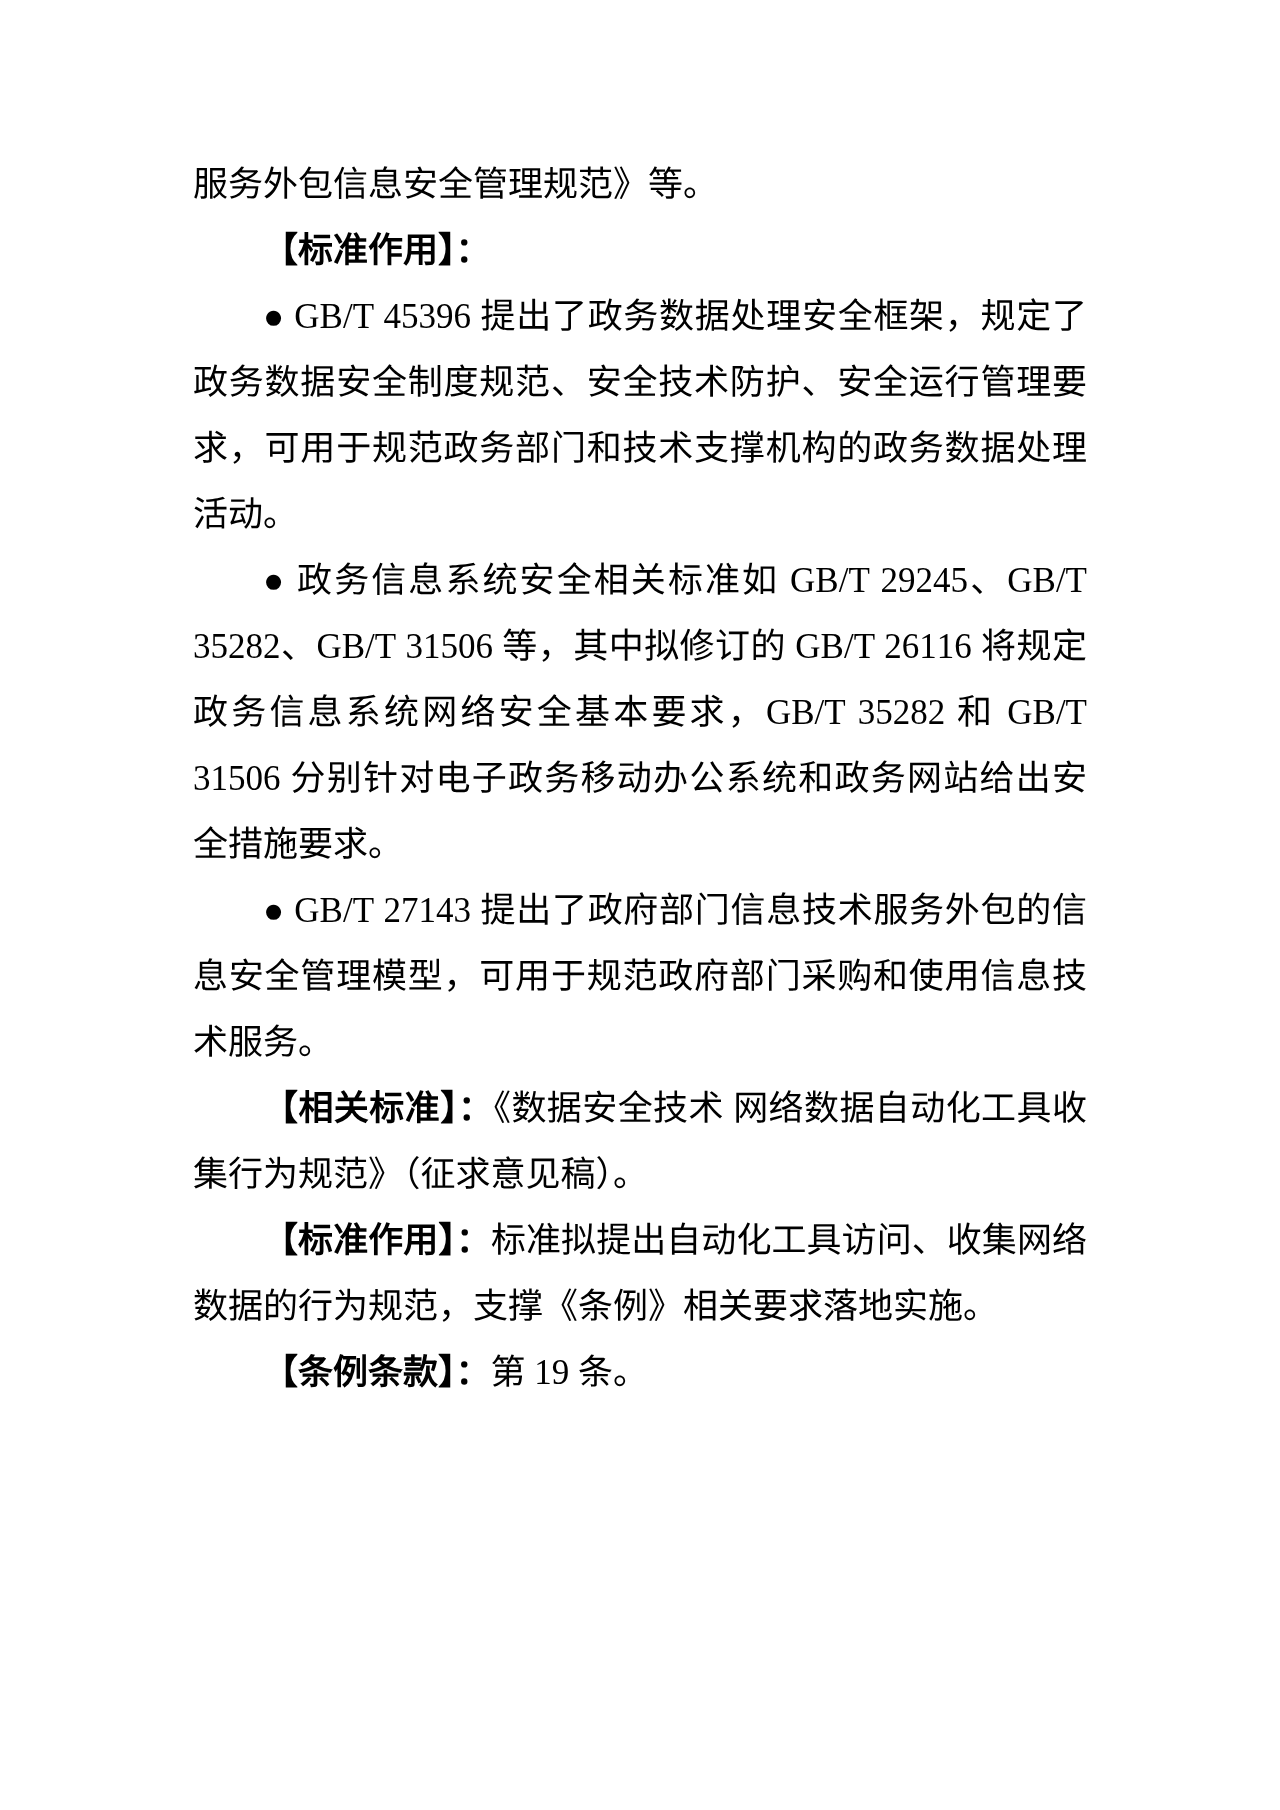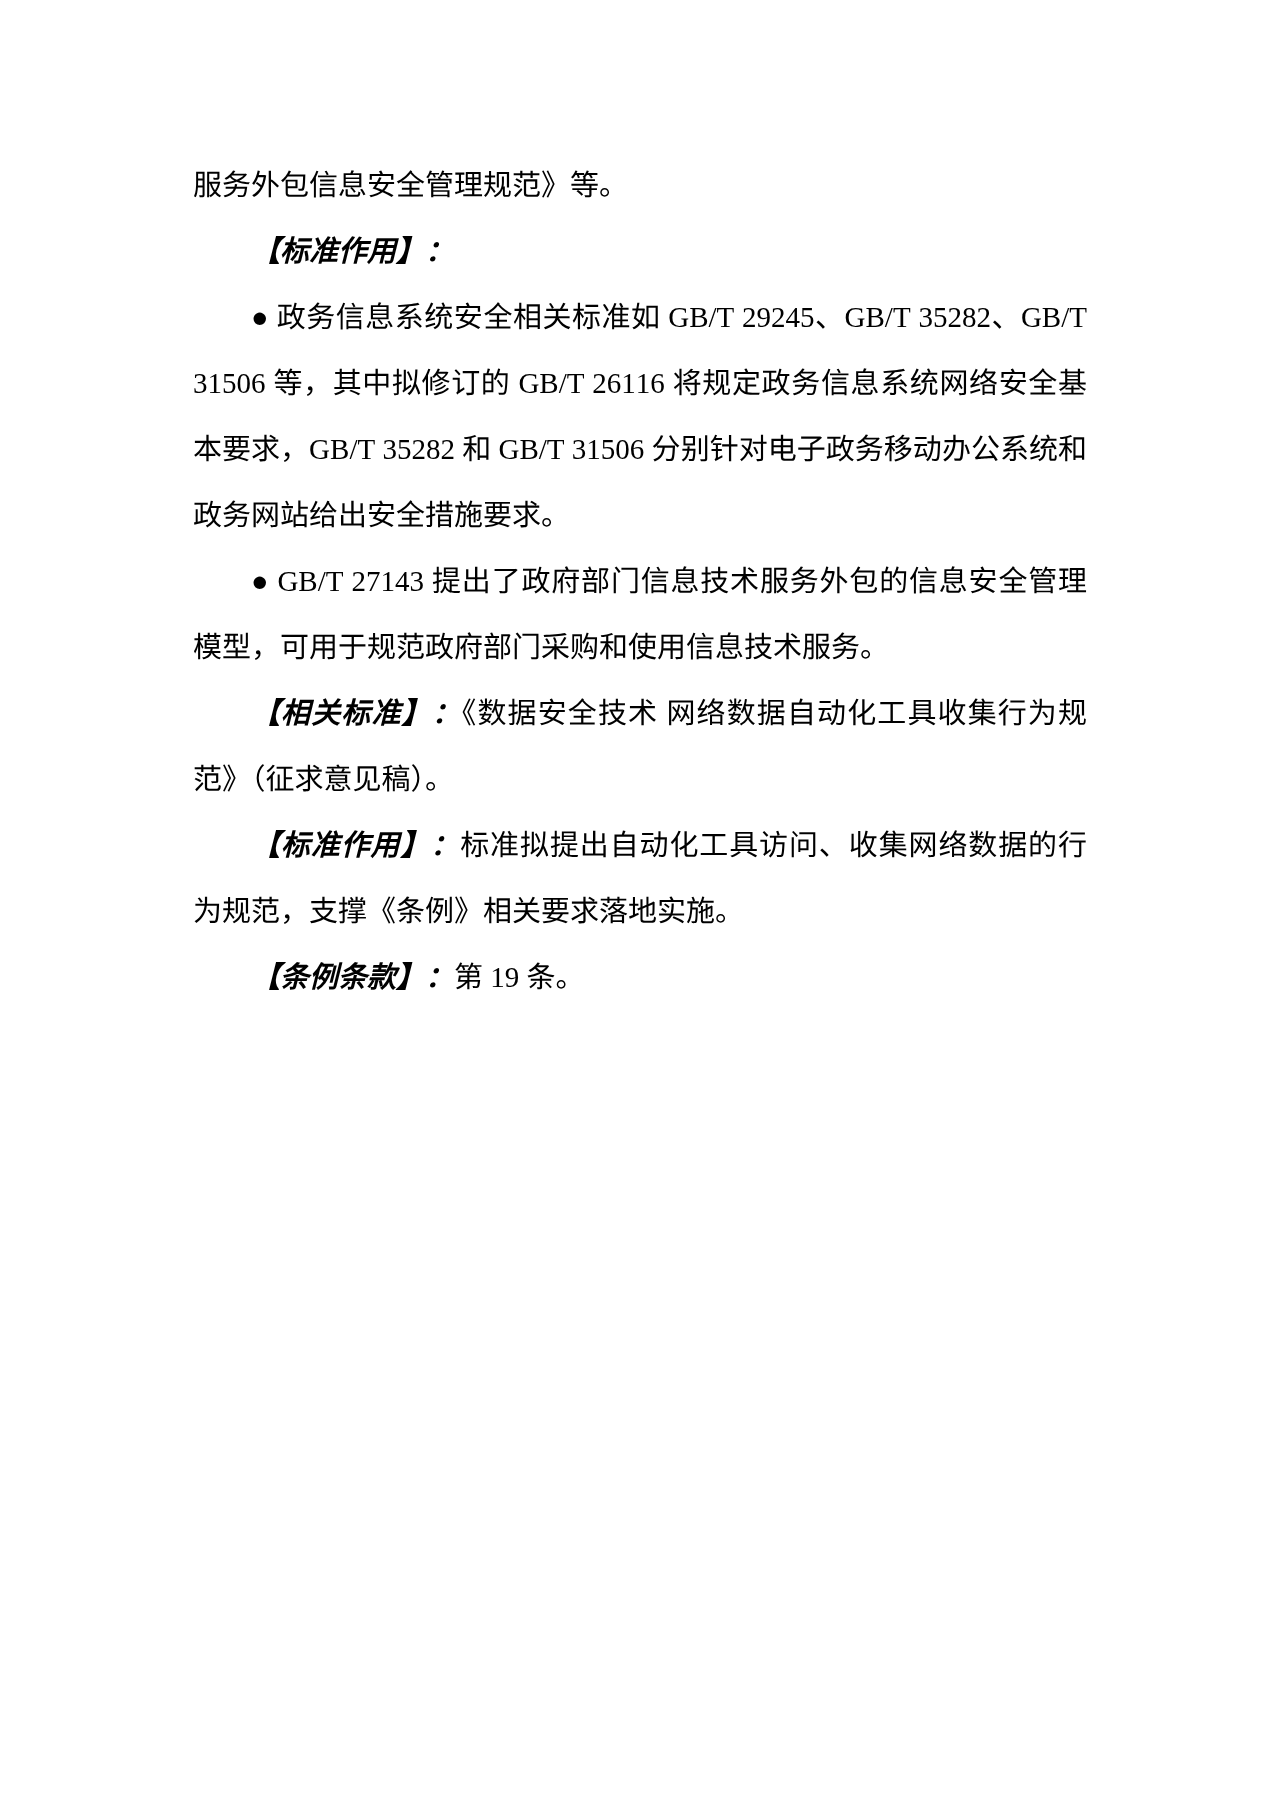--- a/index.html
+++ b/index.html
@@ -16,43 +16,43 @@
   }
   .page {
     box-sizing: border-box;
     width: 1280px;
     height: 1810px;
     padding: 152px 193px 0 193px;
     background: #ffffff;
   }
   .doc-line {
     margin: 0;
-    font-size: 29px;
+    font-size: 35px;
     line-height: 66px;
     text-align: justify;
     word-break: normal;
     font-kerning: none;
   }
   .indent {
     text-indent: 2em;
   }
   .seg-bold {
     font-weight: 700;
-    font-style: italic;
   }
   .heading .seg {
     font-weight: 700;
   }
 </style>
 </head>
 <body>
 
 <div class="page">
   <main>
       <p class="doc-line "><span class="seg">服务外包信息安全管理规范》等。</span></p>
       <p class="doc-line  indent"><span class="seg seg-bold">【标准作用】：</span></p>
+      <p class="doc-line  indent"><span class="seg">● GB/T 45396 提出了政务数据处理安全框架，规定了政务数据安全制度规范、安全技术防护、安全运行管理要求，可用于规范政务部门和技术支撑机构的政务数据处理活动。</span></p>
       <p class="doc-line  indent"><span class="seg">● 政务信息系统安全相关标准如 GB/T 29245、GB/T 35282、GB/T 31506 等，其中拟修订的 GB/T 26116 将规定政务信息系统网络安全基本要求，GB/T 35282 和 GB/T 31506 分别针对电子政务移动办公系统和政务网站给出安全措施要求。</span></p>
       <p class="doc-line  indent"><span class="seg">● GB/T 27143 提出了政府部门信息技术服务外包的信息安全管理模型，可用于规范政府部门采购和使用信息技术服务。</span></p>
       <p class="doc-line  indent"><span class="seg seg-bold">【相关标准】：</span><span class="seg">《数据安全技术 网络数据自动化工具收集行为规范》（征求意见稿）。</span></p>
       <p class="doc-line  indent"><span class="seg seg-bold">【标准作用】：</span><span class="seg">标准拟提出自动化工具访问、收集网络数据的行为规范，支撑《条例》相关要求落地实施。</span></p>
       <p class="doc-line  indent"><span class="seg seg-bold">【条例条款】：</span><span class="seg">第 19 条。</span></p>
     </main>
 </div>
 
 </body></html>

